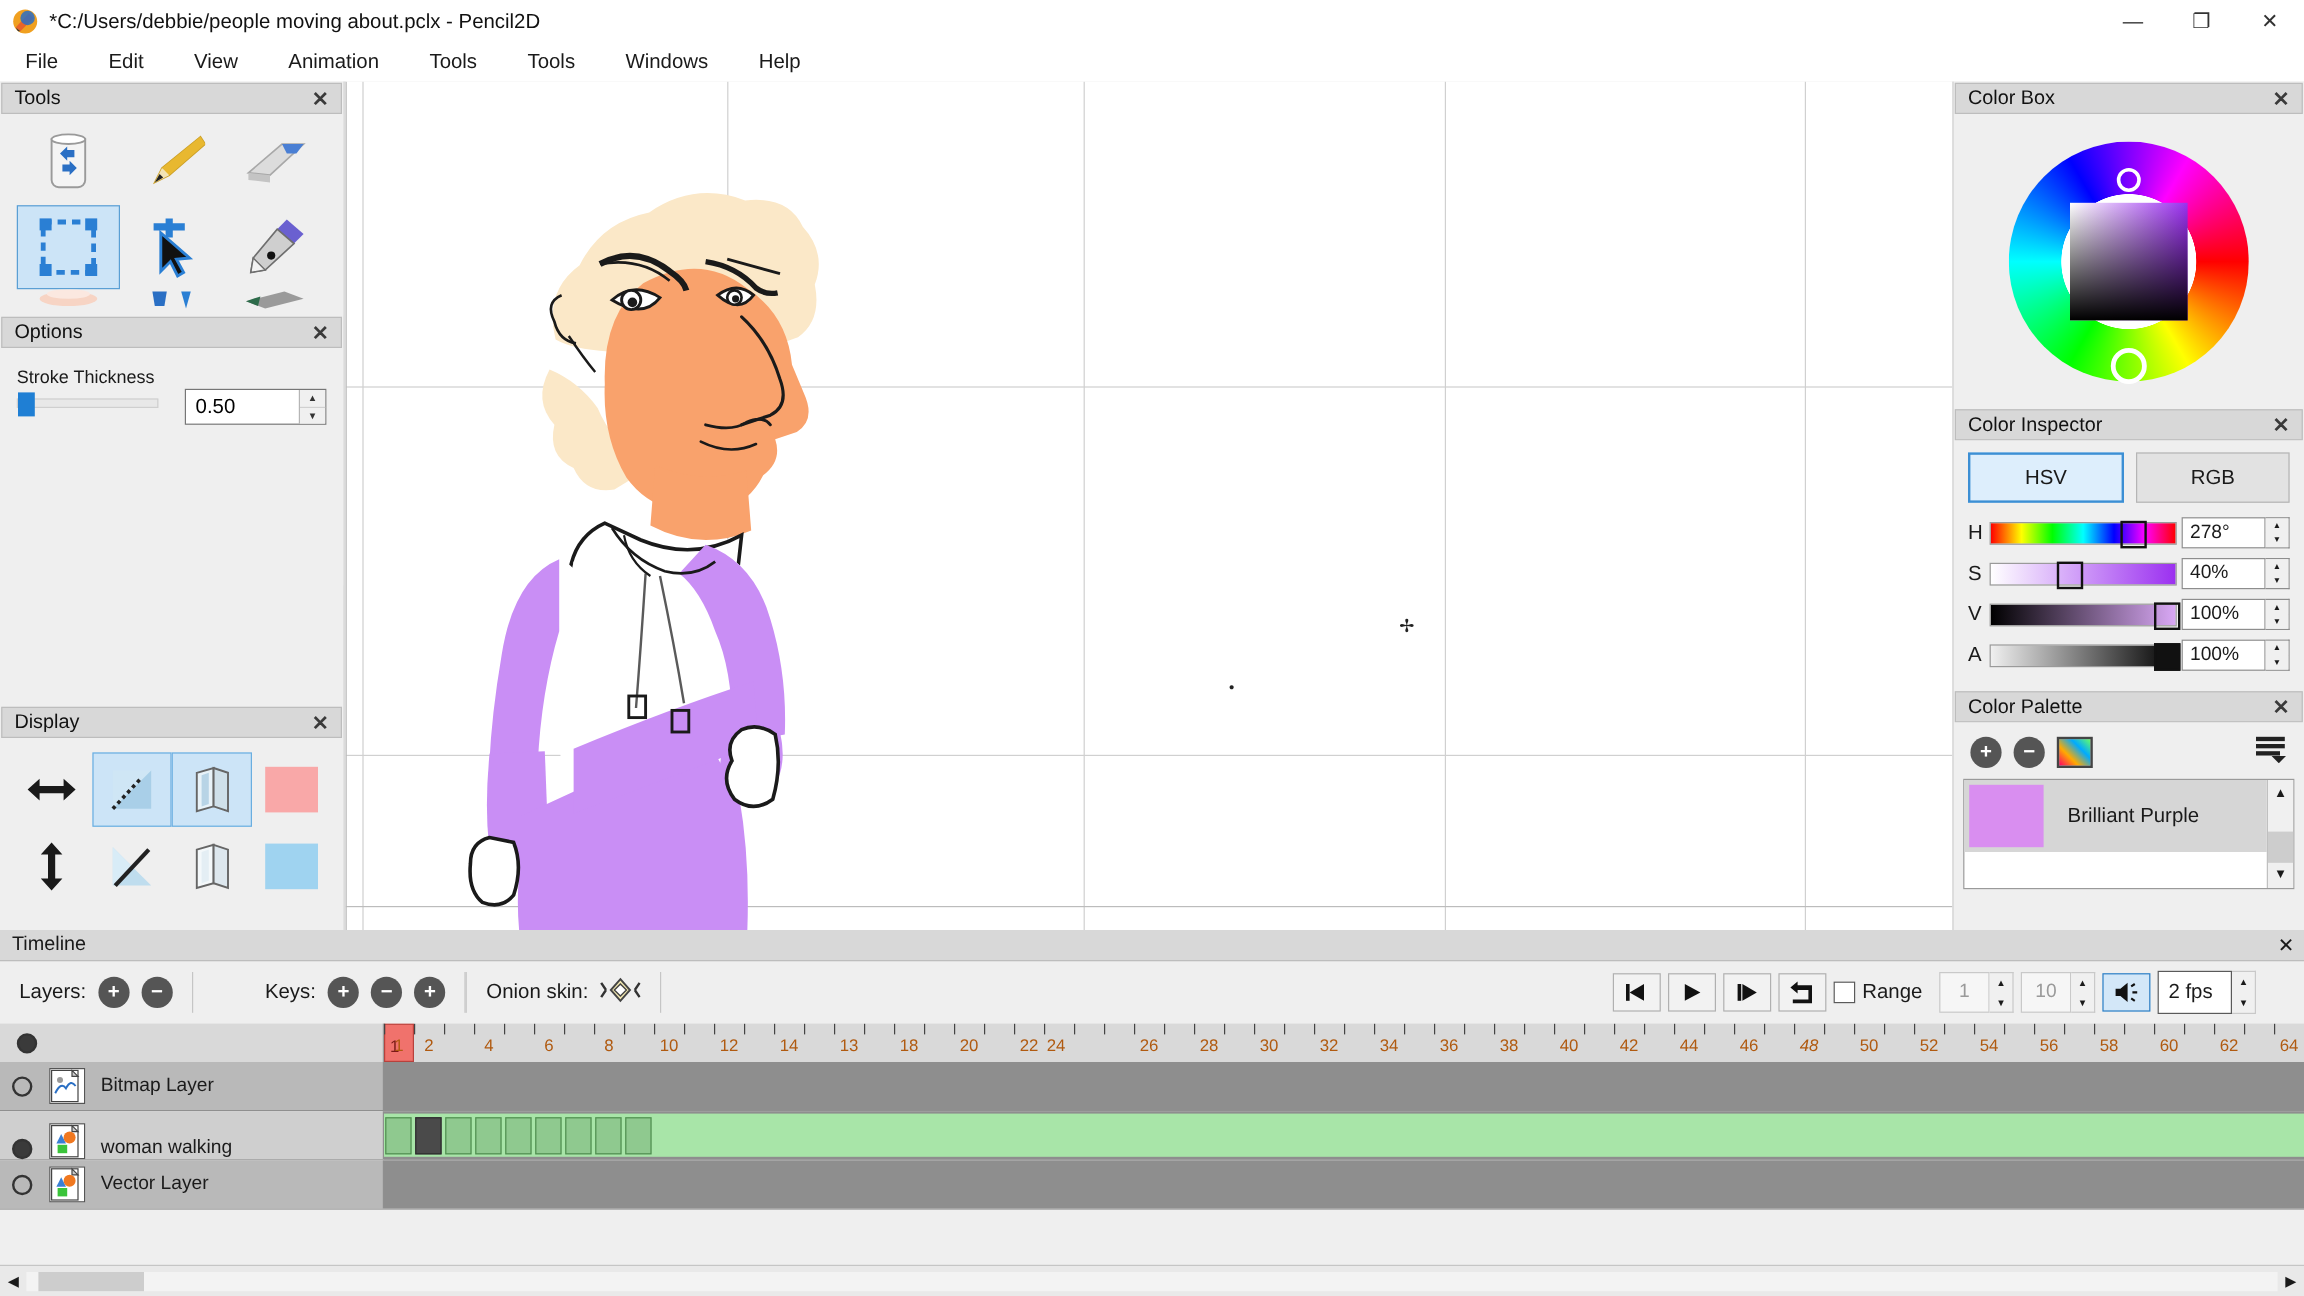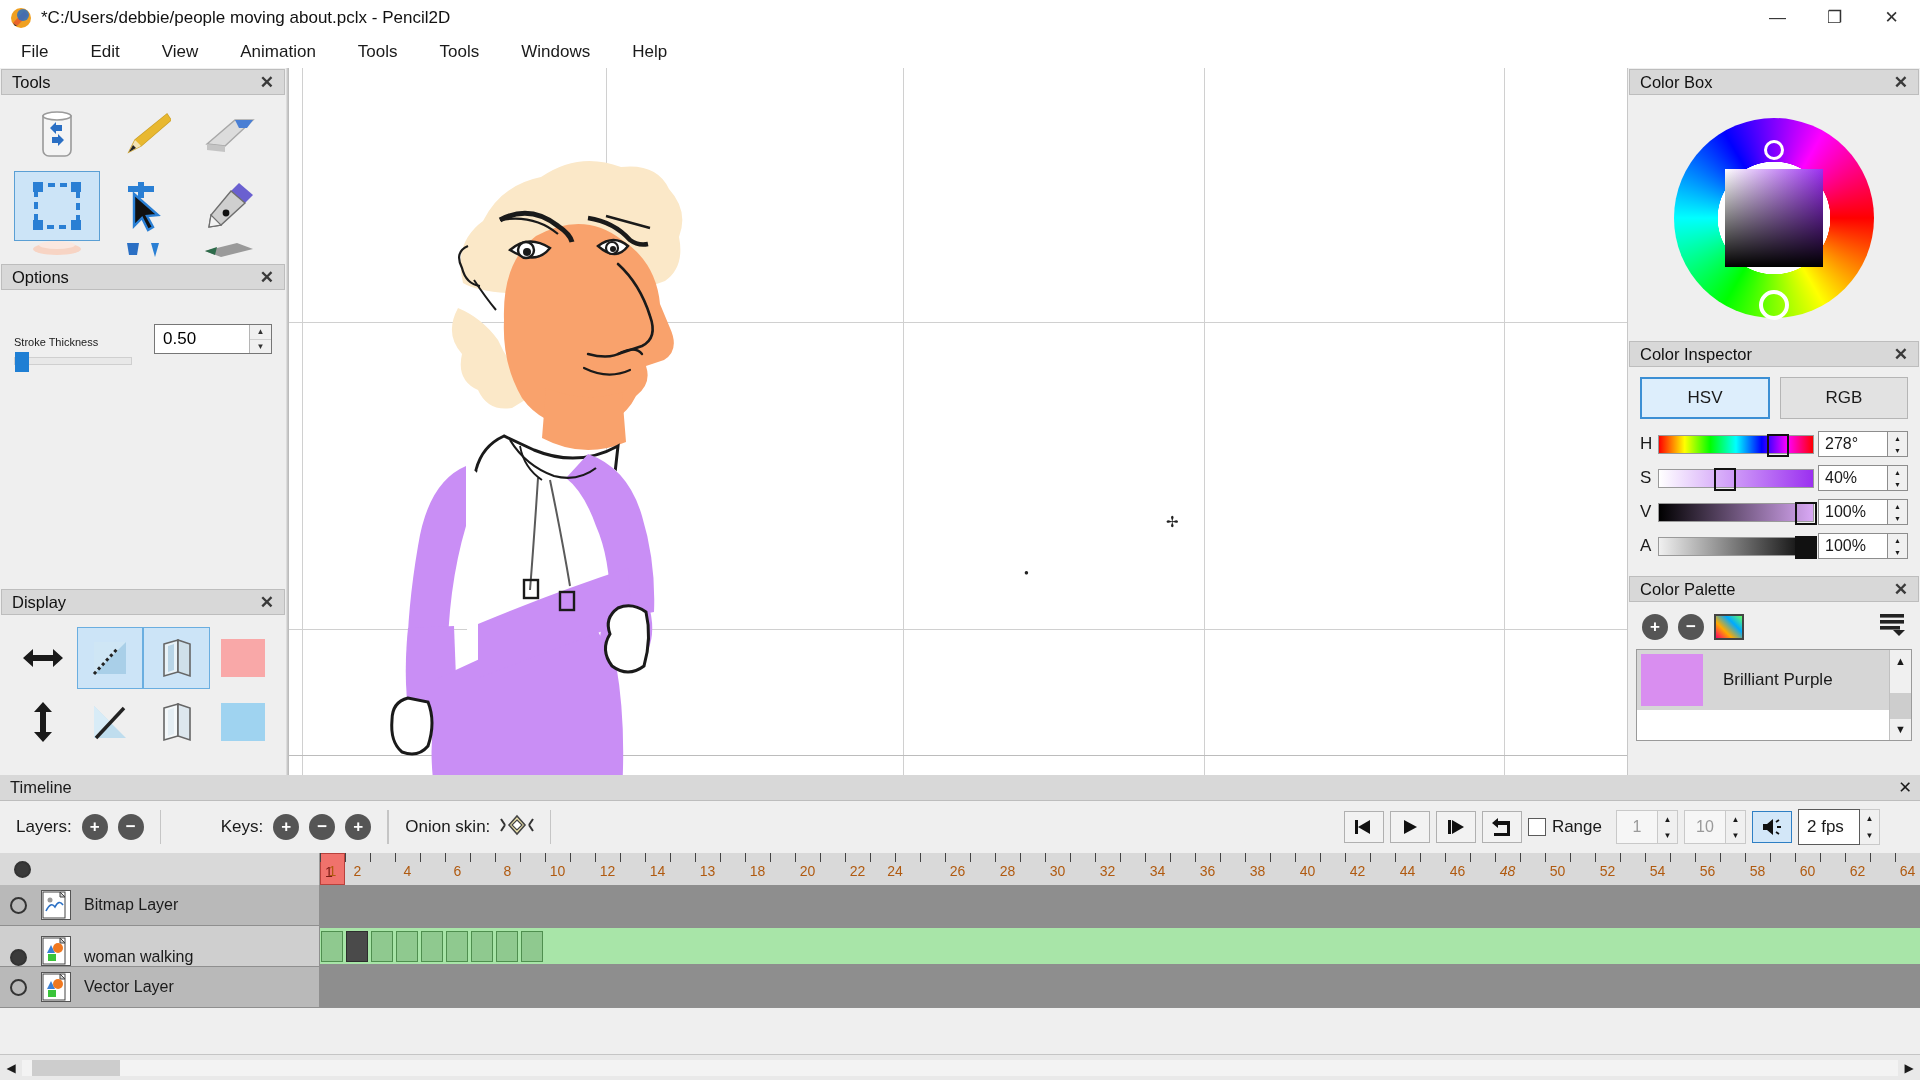--- a/index.html
+++ b/index.html
@@ -39,21 +39,21 @@
 
   
   .tools-grid { display:grid; grid-template-columns:repeat(3,1fr); gap:0px; padding:6px 14px 0 14px; }
   .tool-btn { height:70px; display:flex; align-items:center; justify-content:center; }
   .tool-btn.sel { background:#cce4f7; border:1px solid #5a9fd4; }
   .tool-row-cut { height:22px; overflow:hidden; display:grid; grid-template-columns:repeat(3,1fr); padding:0 14px;}
   .tool-row-cut .tool-btn { height:70px; align-items:flex-start;}
 
   
   .opt-body { padding:16px 14px 0 14px; position:relative; height:198px;}
-  .opt-label { font-size:11px; color:#1a1a1a; margin-bottom:6px;margin-top:30px; }
+  .opt-label { font-size:15px; color:#1a1a1a; margin-bottom:6px; }
   .slider-track { width:118px; height:8px; background:#e8e8e8; border:1px solid #cfcfcf; position:relative; margin-top:9px;}
   .slider-handle { position:absolute; left:0; top:-6px; width:14px; height:20px; background:#1f7fd4; }
   .spin-wrap { position:absolute; right:14px; top:34px; display:flex; width:118px; height:30px; border:1px solid #767676; background:#fff; }
   .spin-val { flex:1; display:flex; align-items:center; padding-left:8px; font-size:17px; color:#000; }
   .spin-btns { width:22px; display:flex; flex-direction:column; border-left:1px solid #b5b5b5; }
   .spin-up,.spin-dn { flex:1; display:flex; align-items:center; justify-content:center; font-size:8px; background:#f0f0f0; color:#333;}
   .spin-up { border-bottom:1px solid #d0d0d0; }
 
   
   .disp-grid { display:grid; grid-template-columns:repeat(4,1fr); row-gap:2px; padding:12px 10px 0 10px; }
@@ -645,21 +645,21 @@
         <div class="tick" style="left: 425px;"></div>
         <div class="tnum" style="left: 437.5px;">18</div>
         <div class="tick" style="left: 450px;"></div>
         <div class="tick" style="left: 475px;"></div>
         <div class="tnum" style="left: 487.5px;">20</div>
         <div class="tick" style="left: 500px;"></div>
         <div class="tick" style="left: 525px;"></div>
         <div class="tnum" style="left: 537.5px;">22</div>
         <div class="tick" style="left: 550px;"></div>
         <div class="tick" style="left: 575px;"></div>
-        <div class="tnum" style="left: 575px;">24</div>
+        <div class="tnum" style="left: 560px;">24</div>
         <div class="tick" style="left: 600px;"></div>
         <div class="tick" style="left: 625px;"></div>
         <div class="tnum" style="left: 637.5px;">26</div>
         <div class="tick" style="left: 650px;"></div>
         <div class="tick" style="left: 675px;"></div>
         <div class="tnum" style="left: 687.5px;">28</div>
         <div class="tick" style="left: 700px;"></div>
         <div class="tick" style="left: 725px;"></div>
         <div class="tnum" style="left: 737.5px;">30</div>
         <div class="tick" style="left: 750px;"></div>

